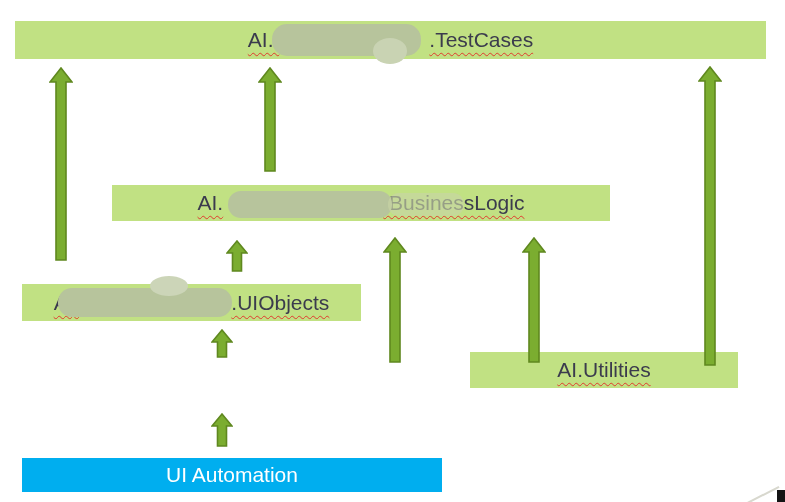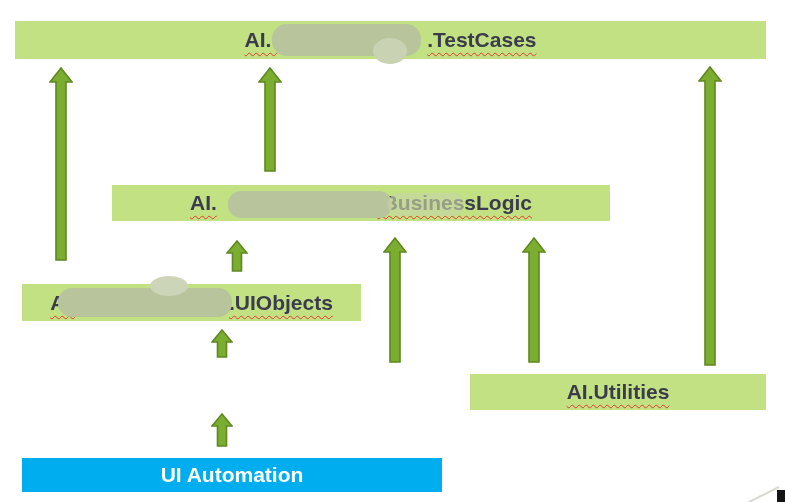--- a/index.html
+++ b/index.html
@@ -4,32 +4,32 @@
 <style>
   html,body{margin:0;padding:0;background:#ffffff;}
   .stage{
     position:relative;width:785px;height:502px;background:#ffffff;overflow:hidden;
     font-family:"Liberation Sans","DejaVu Sans",sans-serif;
   }
   
   .bar{
     position:absolute;background:#c1e183;
     display:flex;align-items:center;justify-content:center;
-    font-size:21px;font-weight:bold;color:#3b3b4d;white-space:pre;
+    font-size:21px;font-weight:normal;color:#3b3b4d;white-space:pre;
   }
   .bar-label{
     text-decoration:underline wavy #e03a2e;
     text-decoration-thickness:1px;
     text-underline-offset:5px;
   }
   .bar-testcases   {left:15px; top:21px; width:751px;height:38px;}
   .bar-business    {left:112px;top:185px;width:498px;height:36px;}
   .bar-uiobjects   {left:22px; top:284px;width:339px;height:37px;}
   .bar-robot       {left:22px; top:367px;width:418px;height:37px;}
-  .bar-utilities   {left:470px;top:374px;width:296px;height:36px;}
+  .bar-utilities   {left:470px;top:352px;width:268px;height:36px;}
   .bar-automation  {left:22px; top:458px;width:420px;height:34px;background:#00aeef;}
   .bar-automation .bar-label{color:#ffffff;text-decoration:none;}
   .censor-gap{display:inline;padding-right:150px;}
   .g-bl{padding-right:160px;}
   .g-uio{padding-right:152px;}
   
   .blob{position:absolute;}
   .blob-tc-main {left:272px;top:24px; width:149px;height:32px;border-radius:15px;background:#b7c49c;}
   .blob-tc-drop {left:373px;top:38px; width:34px; height:26px;border-radius:50%; background:#c9d3b3;}
   .blob-bl-main {left:228px;top:191px;width:164px;height:27px;border-radius:13px;background:#b7c49c;}

